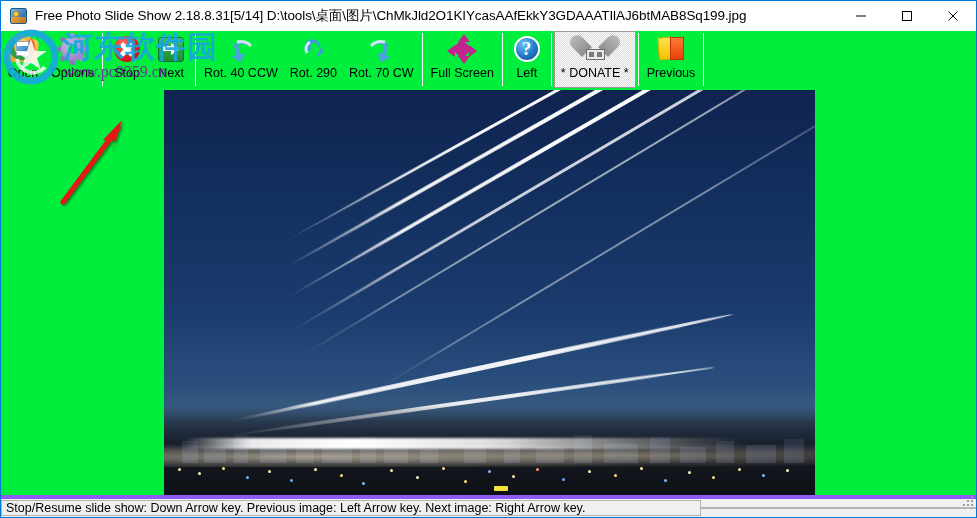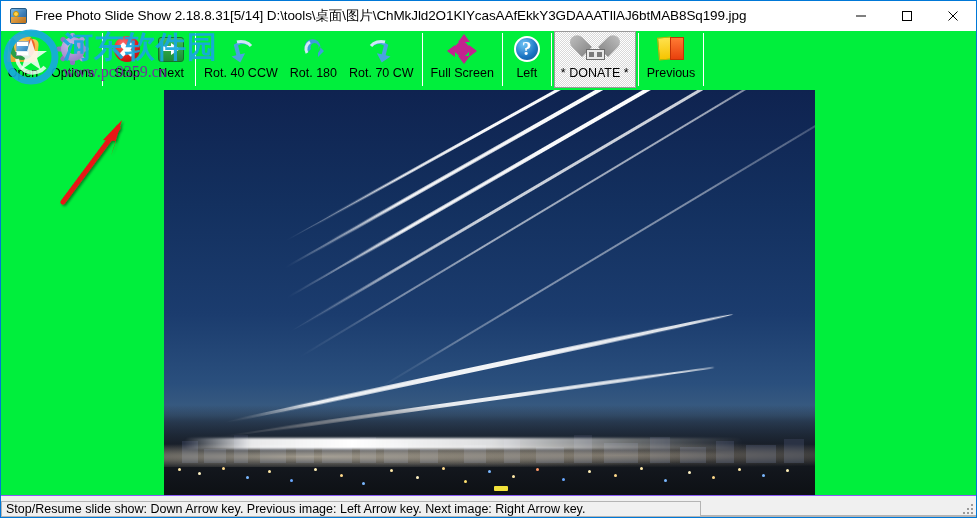--- a/index.html
+++ b/index.html
@@ -266,23 +266,23 @@
     border-radius:6px;filter:blur(1px);
   }
   
   .annot-arrow{
     position:absolute;left:55px;top:20px;width:110px;height:100px;pointer-events:none;
   }
   
   .statusbar{
     position:absolute;left:0;bottom:0;width:100%;height:22px;
     background:#f0f0f0;
-    display:flex;align-items:flex-end;
-    box-sizing:border-box;
-    border-top:1px solid #8b5cf6;
+    display:flex;align-items:center;
+    box-sizing:border-box;
+    border-top:4px solid #8b5cf6;
     margin-top:48px;
   }
   .sb-panel{
     position:relative;
     display:flex;align-items:center;
     font-size:12.5px;color:#000000;white-space:nowrap;
     box-sizing:border-box;
     border:1px solid #b4b4b4;
     background:#f0f0f0;
     padding:0 4px;
@@ -403,21 +403,21 @@
       <div class="tb-label">Rot. 40 CCW</div>
     </div>
 
     <div class="tb-btn">
       <div class="tb-icon ico-rot">
         <svg width="30" height="28" viewBox="0 0 30 28">
           <path d="M9 18 A8 8 0 1 1 20 18 L20 22 L26 16 L20 10 L20 14 A4 4 0 1 0 13 14 Z" fill="#3f9bdb"></path>
           <path d="M9 18 A8 8 0 0 1 12 7" fill="none" stroke="#d3e8f7" stroke-width="3"></path>
         </svg>
       </div>
-      <div class="tb-label">Rot. 180</div>
+      <div class="tb-label">Rot. 290</div>
     </div>
 
     <div class="tb-btn">
       <div class="tb-icon ico-rot">
         <svg width="30" height="28" viewBox="0 0 30 28">
           <path d="M5 11 A12 10 0 0 1 21 8 L21 19 L26 19 L19 27 L12 19 L17 19 L17 10 A7 6 0 0 0 8 12 Z" fill="#4aa3e0" transform="rotate(14 15 14)"></path>
           <path d="M5 11 A12 10 0 0 1 19 7" fill="none" stroke="#cfe6f7" stroke-width="3"></path>
         </svg>
       </div>
       <div class="tb-label">Rot. 70 CW</div>

